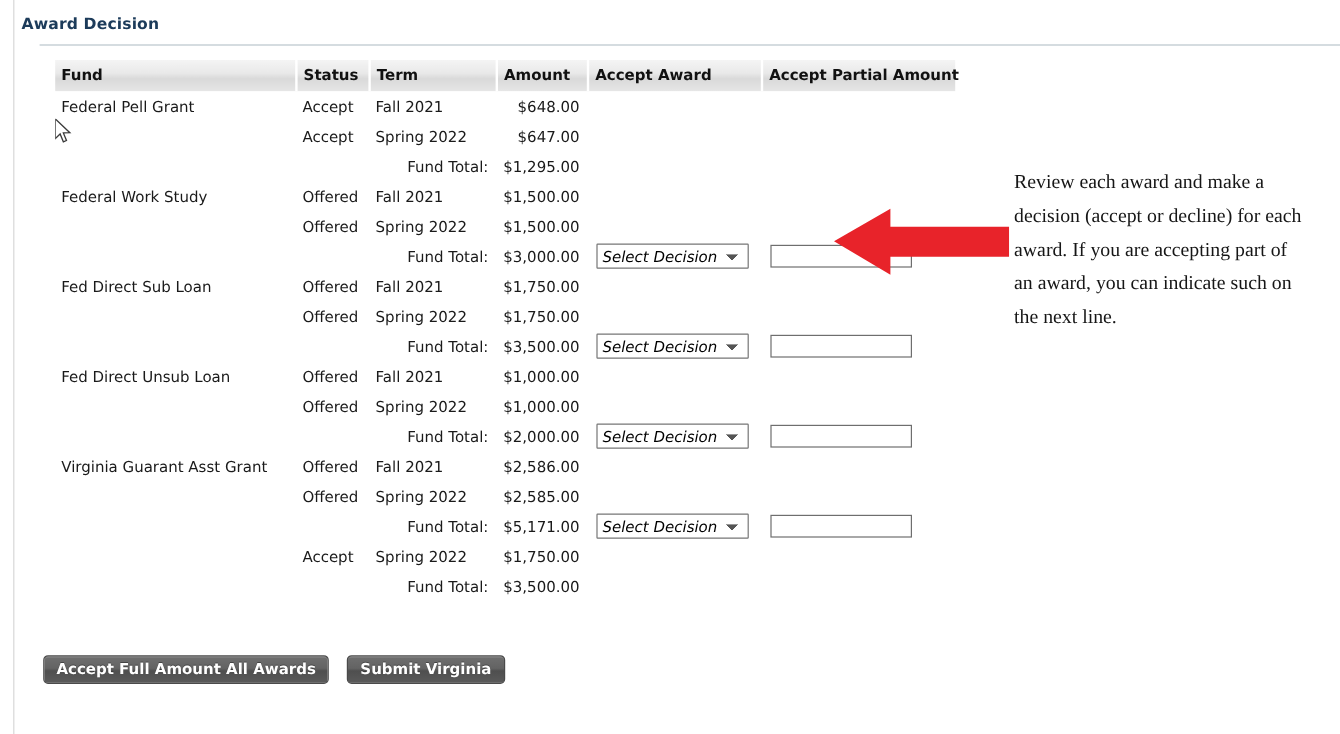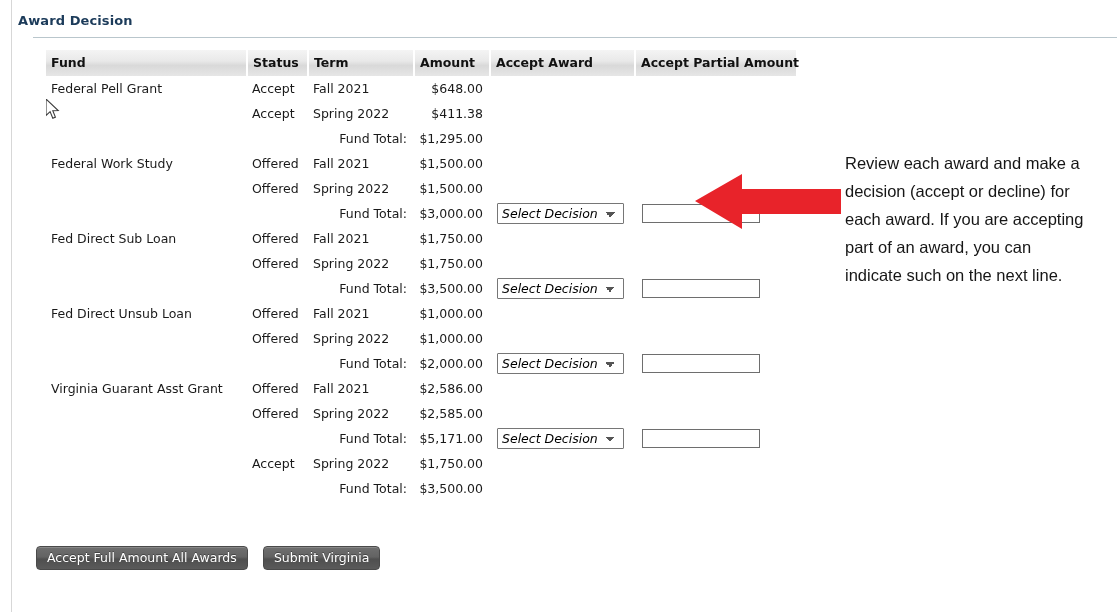--- a/index.html
+++ b/index.html
@@ -138,44 +138,43 @@
   
   .button-bar {
     position: absolute;
     left: 36px;
     top: 546px;
   }
   .gray-button {
     display: inline-block;
     font-family: "DejaVu Sans", sans-serif;
     font-size: 12.5px;
-    font-weight: normal;
+    font-weight: bold;
     color: #ffffff;
     background: linear-gradient(to bottom, #6f6f6f 0%, #636363 45%, #4f4f4f 55%, #5a5a5a 100%);
     border: 1px solid #4a4a4a;
     border-radius: 4px;
     padding: 4px 10px 5px 10px;
     line-height: 13px;
     cursor: pointer;
     text-shadow: 0 -1px 0 rgba(0,0,0,.35);
     box-shadow: inset 0 1px 0 rgba(255,255,255,.18);
   }
   .gray-button + .gray-button { margin-left: 10px; }
 
   
   .annotation-text {
     position: absolute;
     left: 845px;
     top: 138px;
     width: 245px;
-    font-family: Liberation Sans, sans-serif;
+    font-family: Liberation Serif, serif;
     font-size: 16.5px;
     line-height: 28px;
     color: #161616;
-    margin-top: 11px;
   }
   .arrow-wrap {
     position: absolute;
     left: 695px;
     top: 172px;
     width: 146px;
     height: 60px;
   }
 
   
@@ -213,21 +212,21 @@
           <td class="c-status">Accept</td>
           <td class="c-term">Fall 2021</td>
           <td class="c-amount">$648.00</td>
           <td class="c-accept"></td>
           <td class="c-partial"></td>
         </tr>
         <tr>
           <td class="c-fund"></td>
           <td class="c-status">Accept</td>
           <td class="c-term">Spring 2022</td>
-          <td class="c-amount">$411.38</td>
+          <td class="c-amount">$647.00</td>
           <td class="c-accept"></td>
           <td class="c-partial"></td>
         </tr>
         <tr>
           <td class="c-fund"></td>
           <td class="c-status"></td>
           <td class="c-term total-label">Fund Total:</td>
           <td class="c-amount">$1,295.00</td>
           <td class="c-accept"></td>
           <td class="c-partial"></td>

